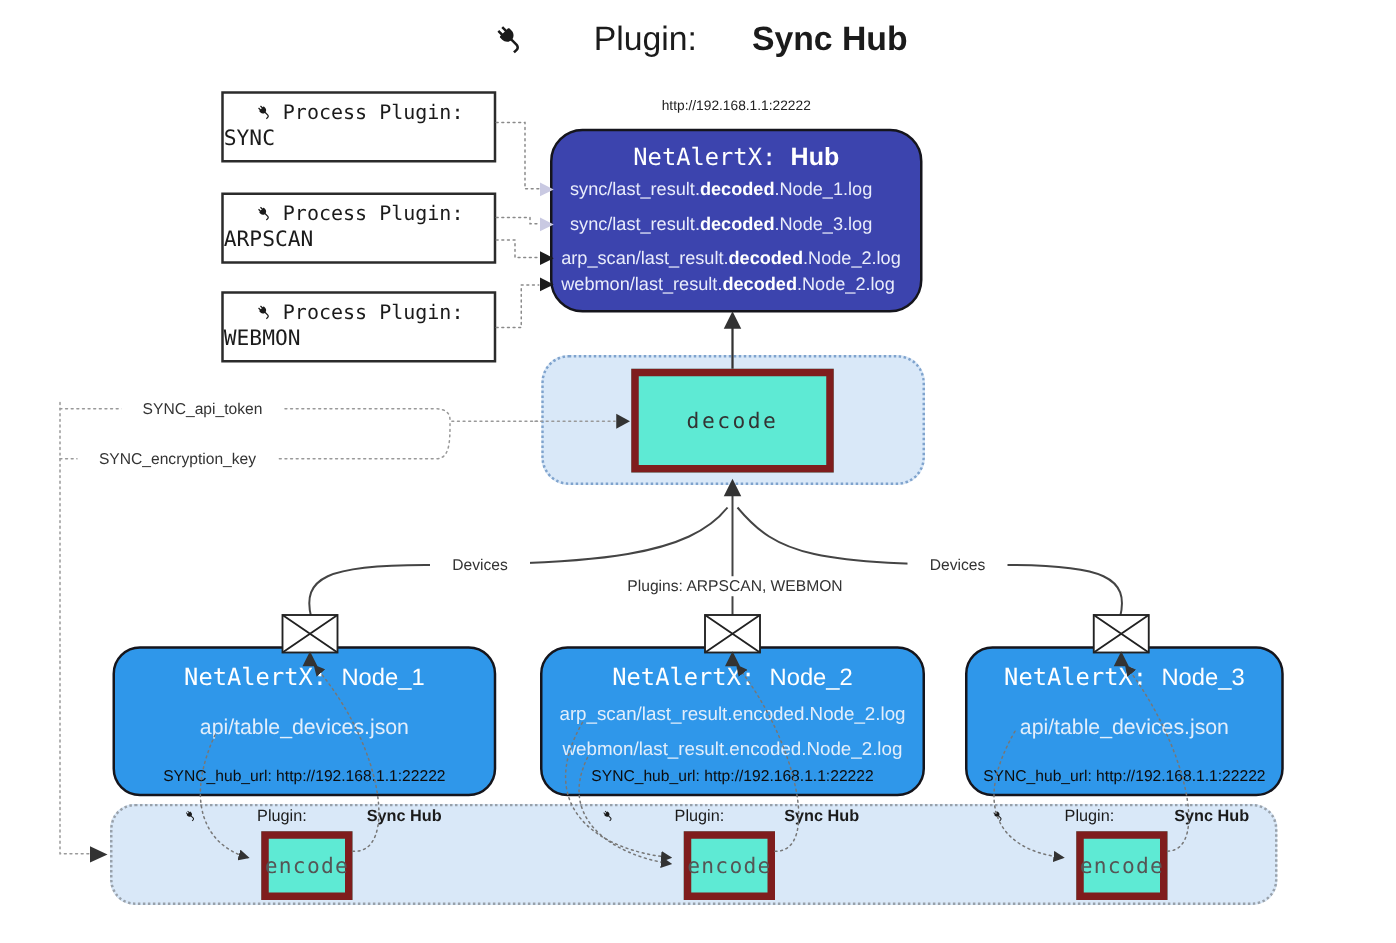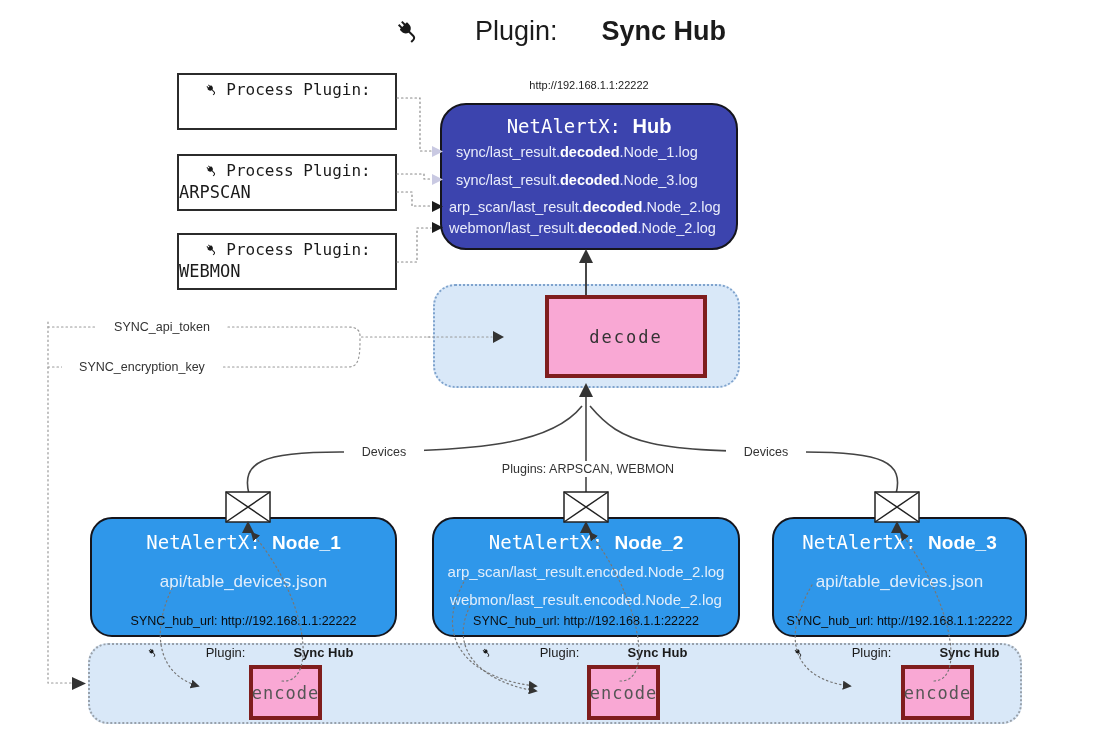--- a/index.html
+++ b/index.html
@@ -35,39 +35,39 @@
   .hub-title{position:absolute;left:0;right:0;top:10px;text-align:center;color:#fff;
     font-family:"DejaVu Sans Mono",monospace;font-size:19px;}
   .hub-title b{font-family:"Liberation Sans",sans-serif;font-size:20px;font-weight:bold;}
   .hub-line{position:absolute;left:14px;right:4px;color:#e9ecfb;font-size:14.5px;white-space:nowrap;}
   .hub-line b{font-weight:bold;color:#ffffff;}
 
   
   .soft{background:#d9e8f8;box-sizing:border-box;z-index:2;}
   .decode-cont{left:433px;top:284px;width:307px;height:104px;border:2px dotted #7fa3cd;border-radius:22px;}
   .band{left:88px;top:643px;width:934px;height:81px;border:2px dotted #98a1ab;border-radius:20px;}
-  .wbox{background:#f9a8d4;border:4px solid #7f1d1d;z-index:3;box-sizing:border-box;
-    display:flex;align-items:center;justify-content:center;font-family:"DejaVu Sans Mono",monospace;margin-left:40px;}
+  .wbox{background:#5eead4;border:6px solid #7f1d1d;z-index:3;box-sizing:border-box;
+    display:flex;align-items:center;justify-content:center;font-family:"DejaVu Sans Mono",monospace;}
   .decode-box{left:505px;top:295px;width:162px;height:83px;font-size:17px;letter-spacing:2px;color:#333;}
   .ebox{top:665px;width:73px;height:55px;font-size:17px;letter-spacing:1px;color:#555;}
   .elabel{top:644px;width:145px;height:17px;display:flex;align-items:center;justify-content:center;
     font-size:13px;color:#1b1b1b;z-index:3;white-space:nowrap;}
   .elabel .plug{margin-right:3px;}
   .elabel svg{width:13px;height:13px;}
   .elabel b{font-weight:bold;margin-left:4px;}
 
   
   .online{z-index:1;background:#fff;text-align:center;font-size:12.5px;color:#333;padding:1px 2px;white-space:nowrap;}
 
   
   .node{top:517px;height:120px;background:#2f97ea;border:2px solid #15151c;border-radius:22px;
     z-index:3;box-sizing:border-box;}
   .node-title{position:absolute;left:0;right:0;top:12px;text-align:center;color:#fff;
     font-family:"DejaVu Sans Mono",monospace;font-size:19px;}
-  .node-title b{font-family:"Liberation Sans",sans-serif;font-size:19px;font-weight:bold;}
+  .node-title b{font-family:"Liberation Sans",sans-serif;font-size:19px;font-weight:normal;}
   .node-line{position:absolute;left:0;right:0;text-align:center;color:#e2eefb;font-size:15px;white-space:nowrap;}
   .node-url{position:absolute;left:0;right:0;bottom:7px;text-align:center;color:#0c0c0c;font-size:12.5px;}
 </style>
 </head>
 <body>
 
 <svg id="bg-svg" class="layer" width="1117" height="754">
 
   <path d="M48,327 H348 C356,327 360,330 360,336 L360,337 H430" fill="none" stroke="#999" stroke-width="1.2" stroke-dasharray="1.5 3" stroke-linecap="round"></path>
   <path d="M48,367 H348 C356,367 360,363 360,342 V336" fill="none" stroke="#999" stroke-width="1.2" stroke-dasharray="1.5 3" stroke-linecap="round"></path>
@@ -98,20 +98,21 @@
 
 <div class="abs pbox" style="top:73px;">
   <div class="row1">
       <span class="plug"><svg viewBox="-5 -5 34 34">
           <g transform="rotate(-45 12 12)">
             <path d="M8.8 1h2v4h2.4V1h2v4h1.3c.6 0 1 .4 1 1v2.2c0 2.6-1.8 4.8-4.2 5.4V19c0 2-1.2 4-3.8 4h-3v-2h3c1.2 0 1.8-.9 1.8-2v-5.4C8.9 13 7 10.8 7 8.2V6c0-.6.4-1 1-1h.8z" fill="#1a1a1a"></path>
           </g>
         </svg></span>
       <span>Process Plugin:</span>
     </div>
+  <div class="row2">SYNC</div>
 </div>
 <div class="abs pbox" style="top:154px;">
   <div class="row1">
       <span class="plug"><svg viewBox="-5 -5 34 34">
           <g transform="rotate(-45 12 12)">
             <path d="M8.8 1h2v4h2.4V1h2v4h1.3c.6 0 1 .4 1 1v2.2c0 2.6-1.8 4.8-4.2 5.4V19c0 2-1.2 4-3.8 4h-3v-2h3c1.2 0 1.8-.9 1.8-2v-5.4C8.9 13 7 10.8 7 8.2V6c0-.6.4-1 1-1h.8z" fill="#1a1a1a"></path>
           </g>
         </svg></span>
       <span>Process Plugin:</span>
     </div>

